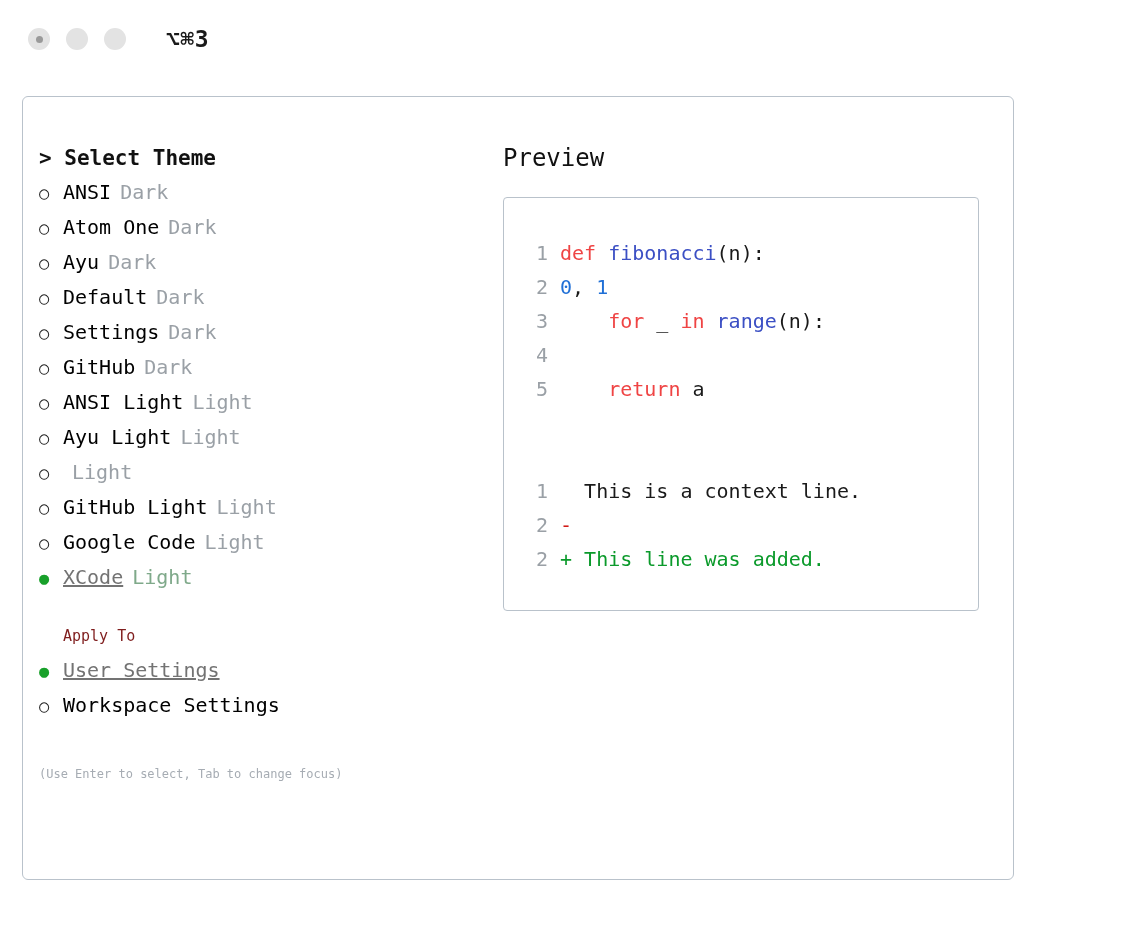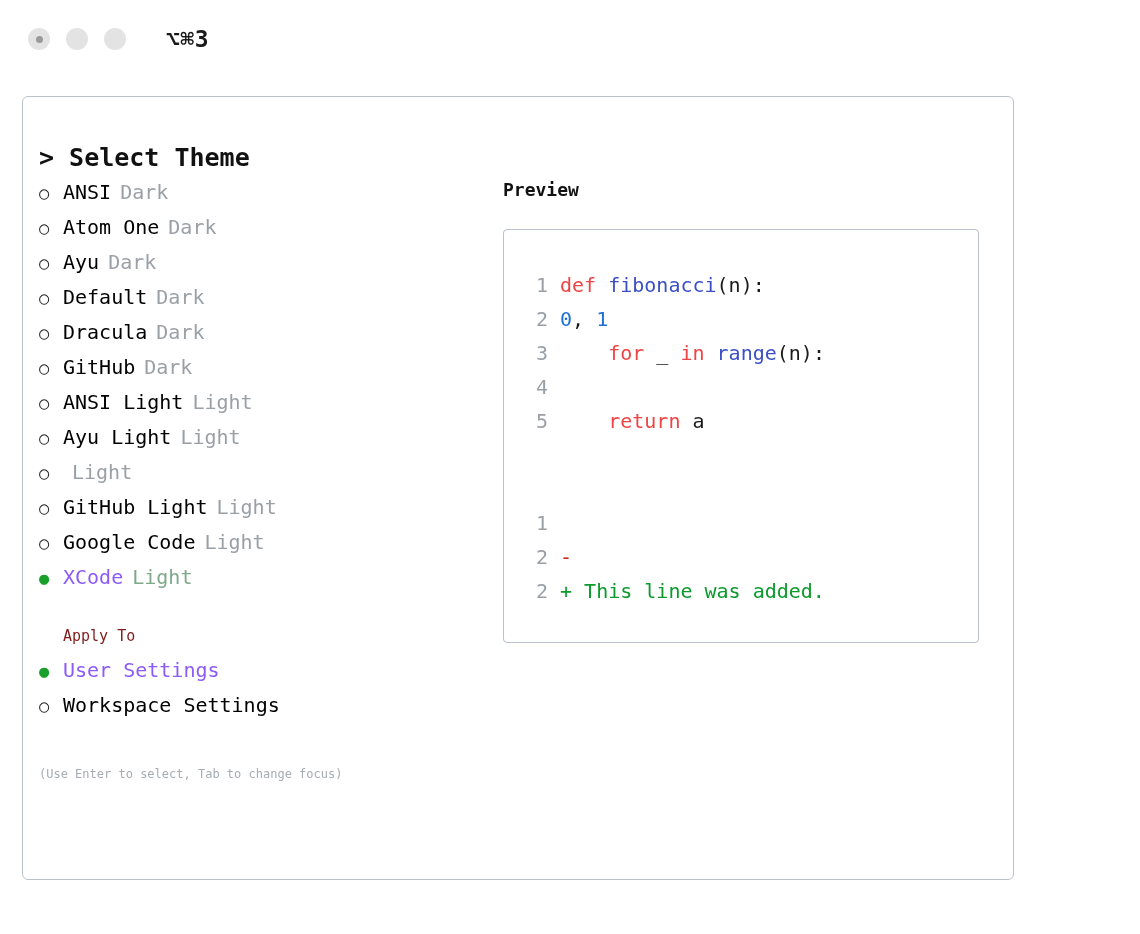--- a/index.html
+++ b/index.html
@@ -77,21 +77,21 @@
     width: 462px;
     padding-left: 16px;
     box-sizing: border-box;
   }
   .right-col {
     flex: 1;
     padding-left: 18px;
     box-sizing: border-box;
   }
   .section-title {
-    font-size: 25px;
+    font-size: 21px;
     font-weight: bold;
     color: #111111;
     letter-spacing: 0px;
     line-height: 34px;
     white-space: pre;
   }
   .list {
     margin-top: 0px;
   }
   .row {
@@ -108,21 +108,22 @@
     font-size: 17px;
   }
   .bullet.sel {
     color: #18a02a;
     font-size: 17px;
   }
   .label {
     color: #000000;
   }
   .row.selected .label {
-    color: #8b5cf6;
+    color: #737373;
+    text-decoration: underline;
   }
   .tag {
     color: #9aa0a6;
     margin-left: 9px;
   }
   .row.selected .tag {
     color: #7fa98a;
   }
   .group-head {
     font-size: 15px;
@@ -133,26 +134,25 @@
     margin-top: 24px;
   }
   .hint {
     color: #a6acb3;
     font-size: 12px;
     line-height: 34px;
     margin-top: 34px;
     max-width: 420px;
   }
   .preview-title {
-    font-size: 18px;
-    font-weight: bold;
+    font-size: 24px;
+    font-weight: normal;
     color: #111111;
     line-height: 34px;
     white-space: pre;
-    margin-top: 32px;
   }
   .preview-box {
     margin-top: 22px;
     width: 476px;
     border: 1px solid #b9c2cb;
     border-radius: 4px;
     box-sizing: border-box;
     padding: 38px 0 34px 0;
     background: #ffffff;
   }
@@ -220,21 +220,21 @@
           </div>
 
           <div class="row">
             <span class="bullet">○</span>
             <span class="label">Default</span>
             <span class="tag">Dark</span>
           </div>
 
           <div class="row">
             <span class="bullet">○</span>
-            <span class="label">Dracula</span>
+            <span class="label">Settings</span>
             <span class="tag">Dark</span>
           </div>
 
           <div class="row">
             <span class="bullet">○</span>
             <span class="label">GitHub</span>
             <span class="tag">Dark</span>
           </div>
 
           <div class="row">
@@ -330,20 +330,21 @@
             <span class="kw">return</span>
             <span class="plain"> a</span>
           </div>
 
           <div class="blank-line"></div>
           <div class="blank-line"></div>
 
           <div class="code-line">
             <span class="gutter">1</span>
             <span class="diff-ctx"> </span>
+            <span class="diff-ctx"> This is a context line.</span>
           </div>
 
           <div class="code-line">
             <span class="gutter">2</span>
             <span class="diff-del">-</span>
           </div>
 
           <div class="code-line">
             <span class="gutter">2</span>
             <span class="diff-add">+</span>

